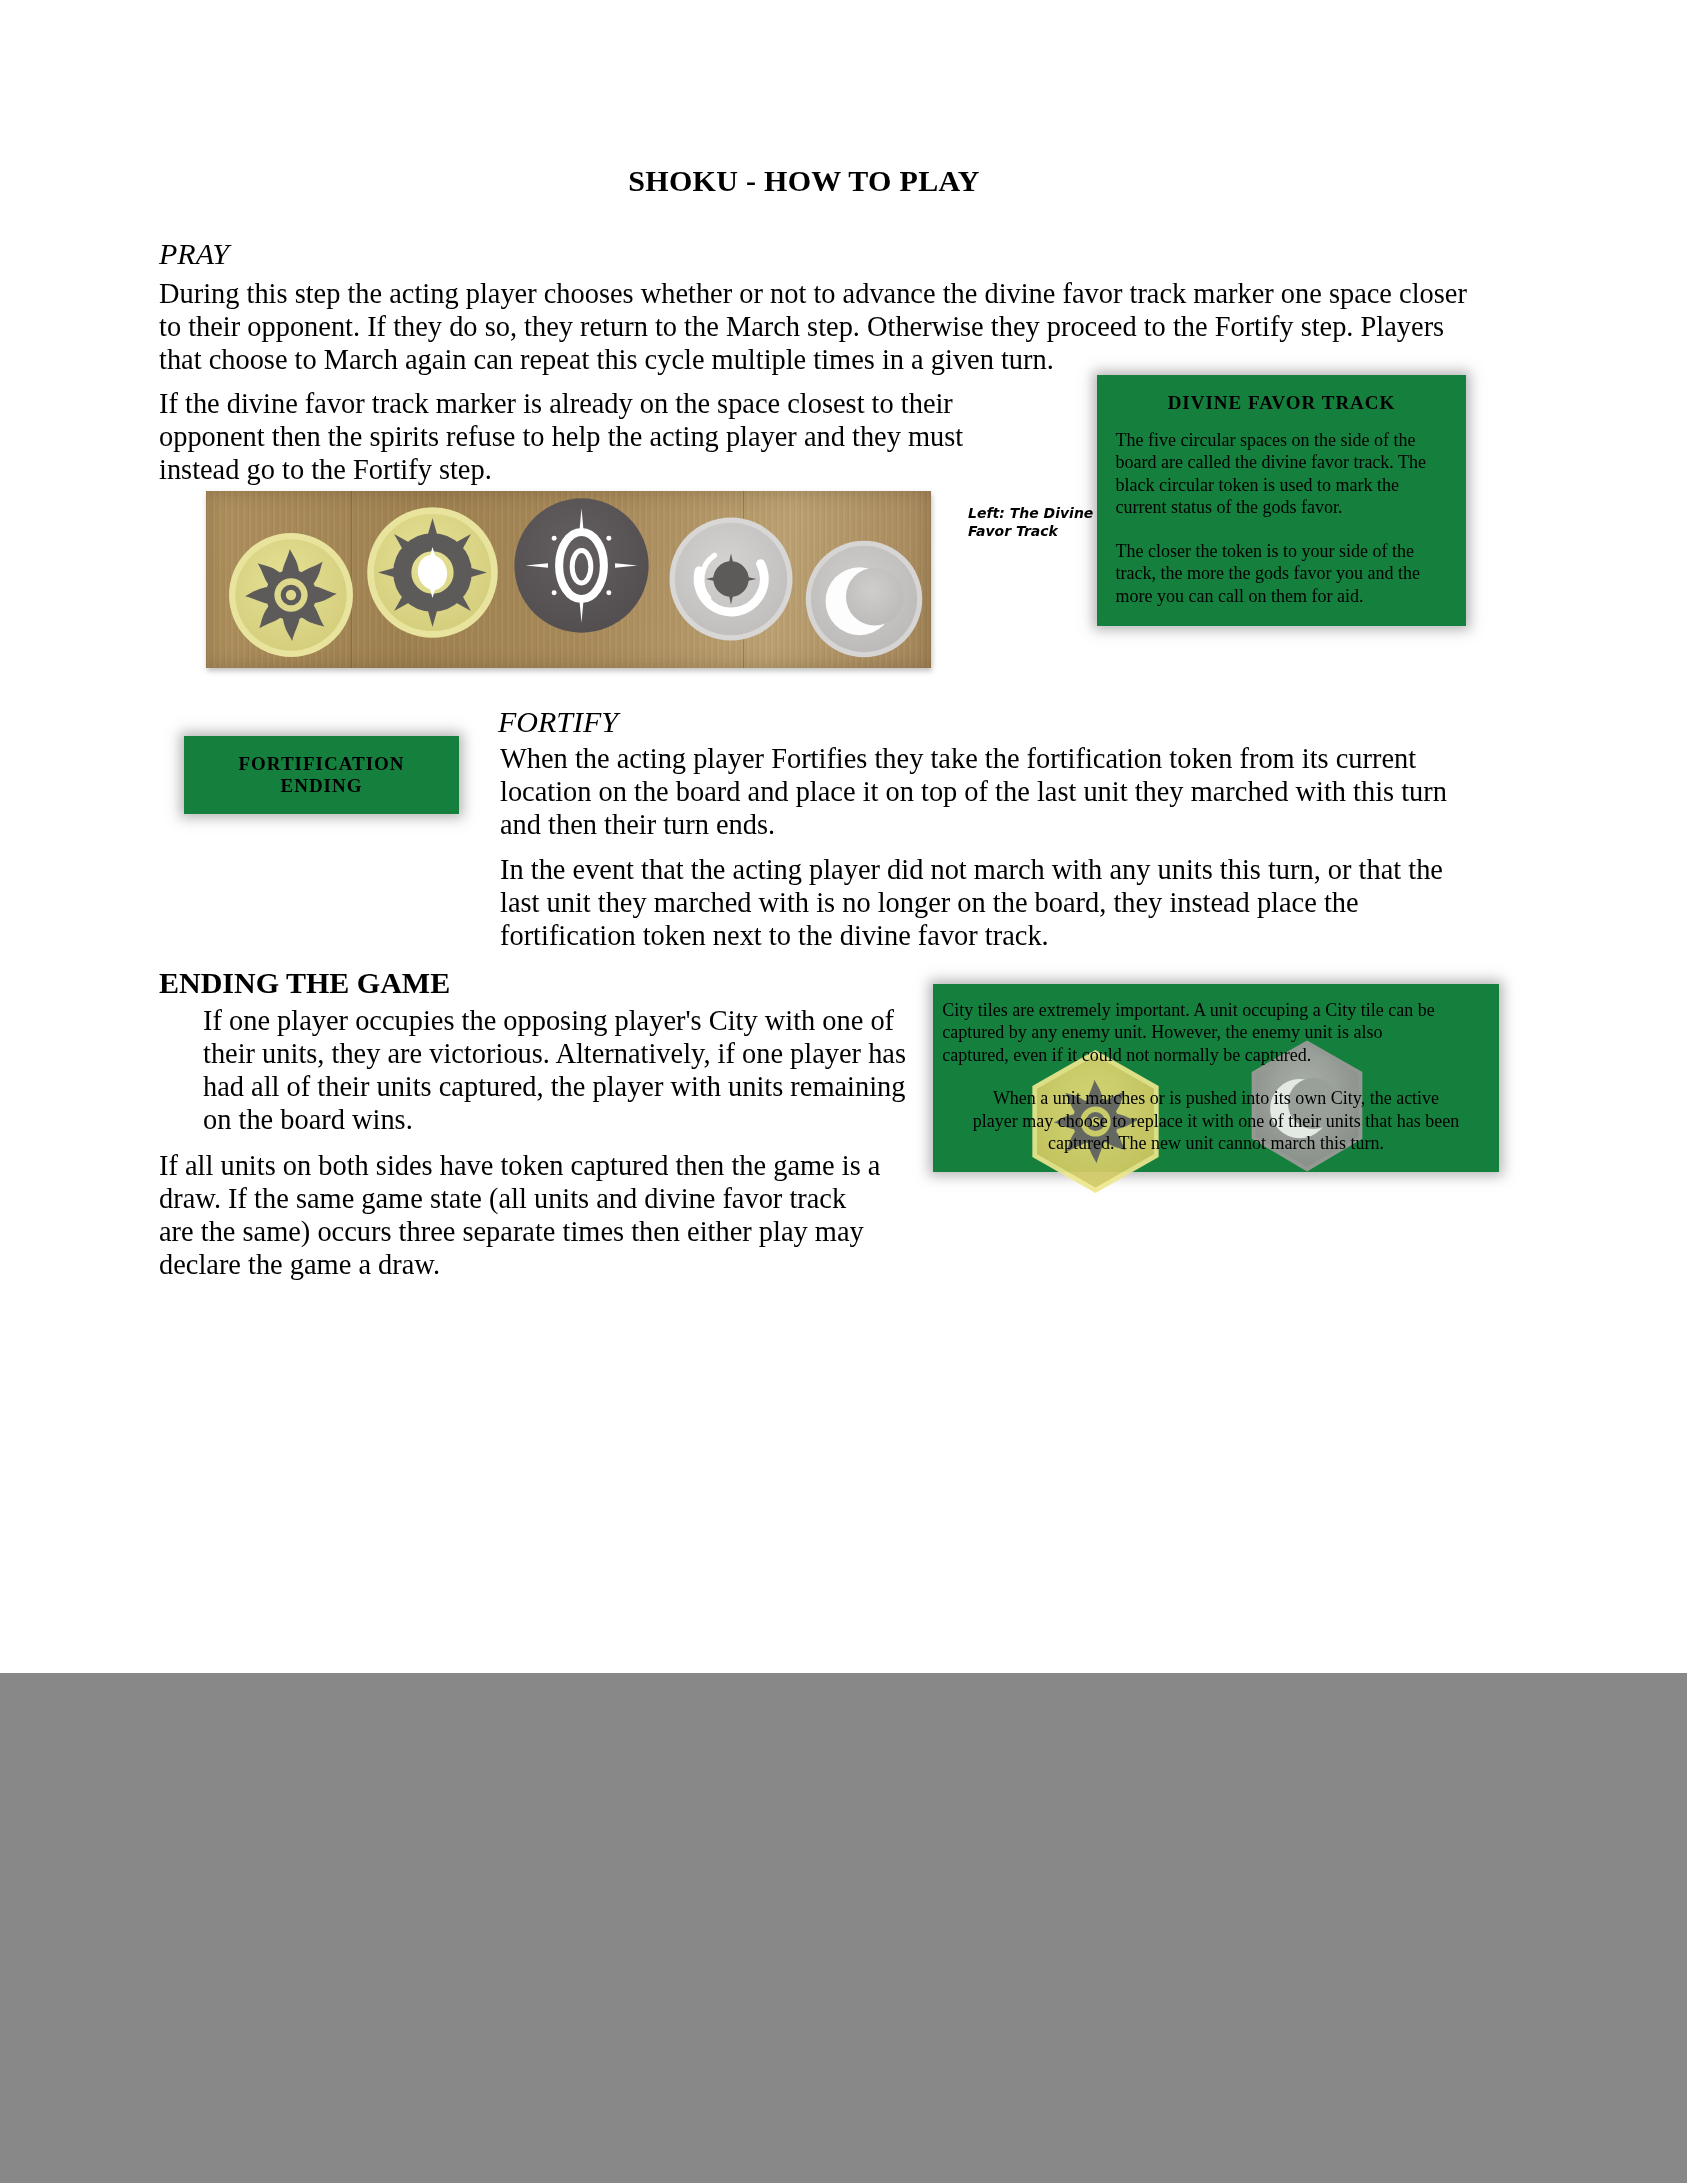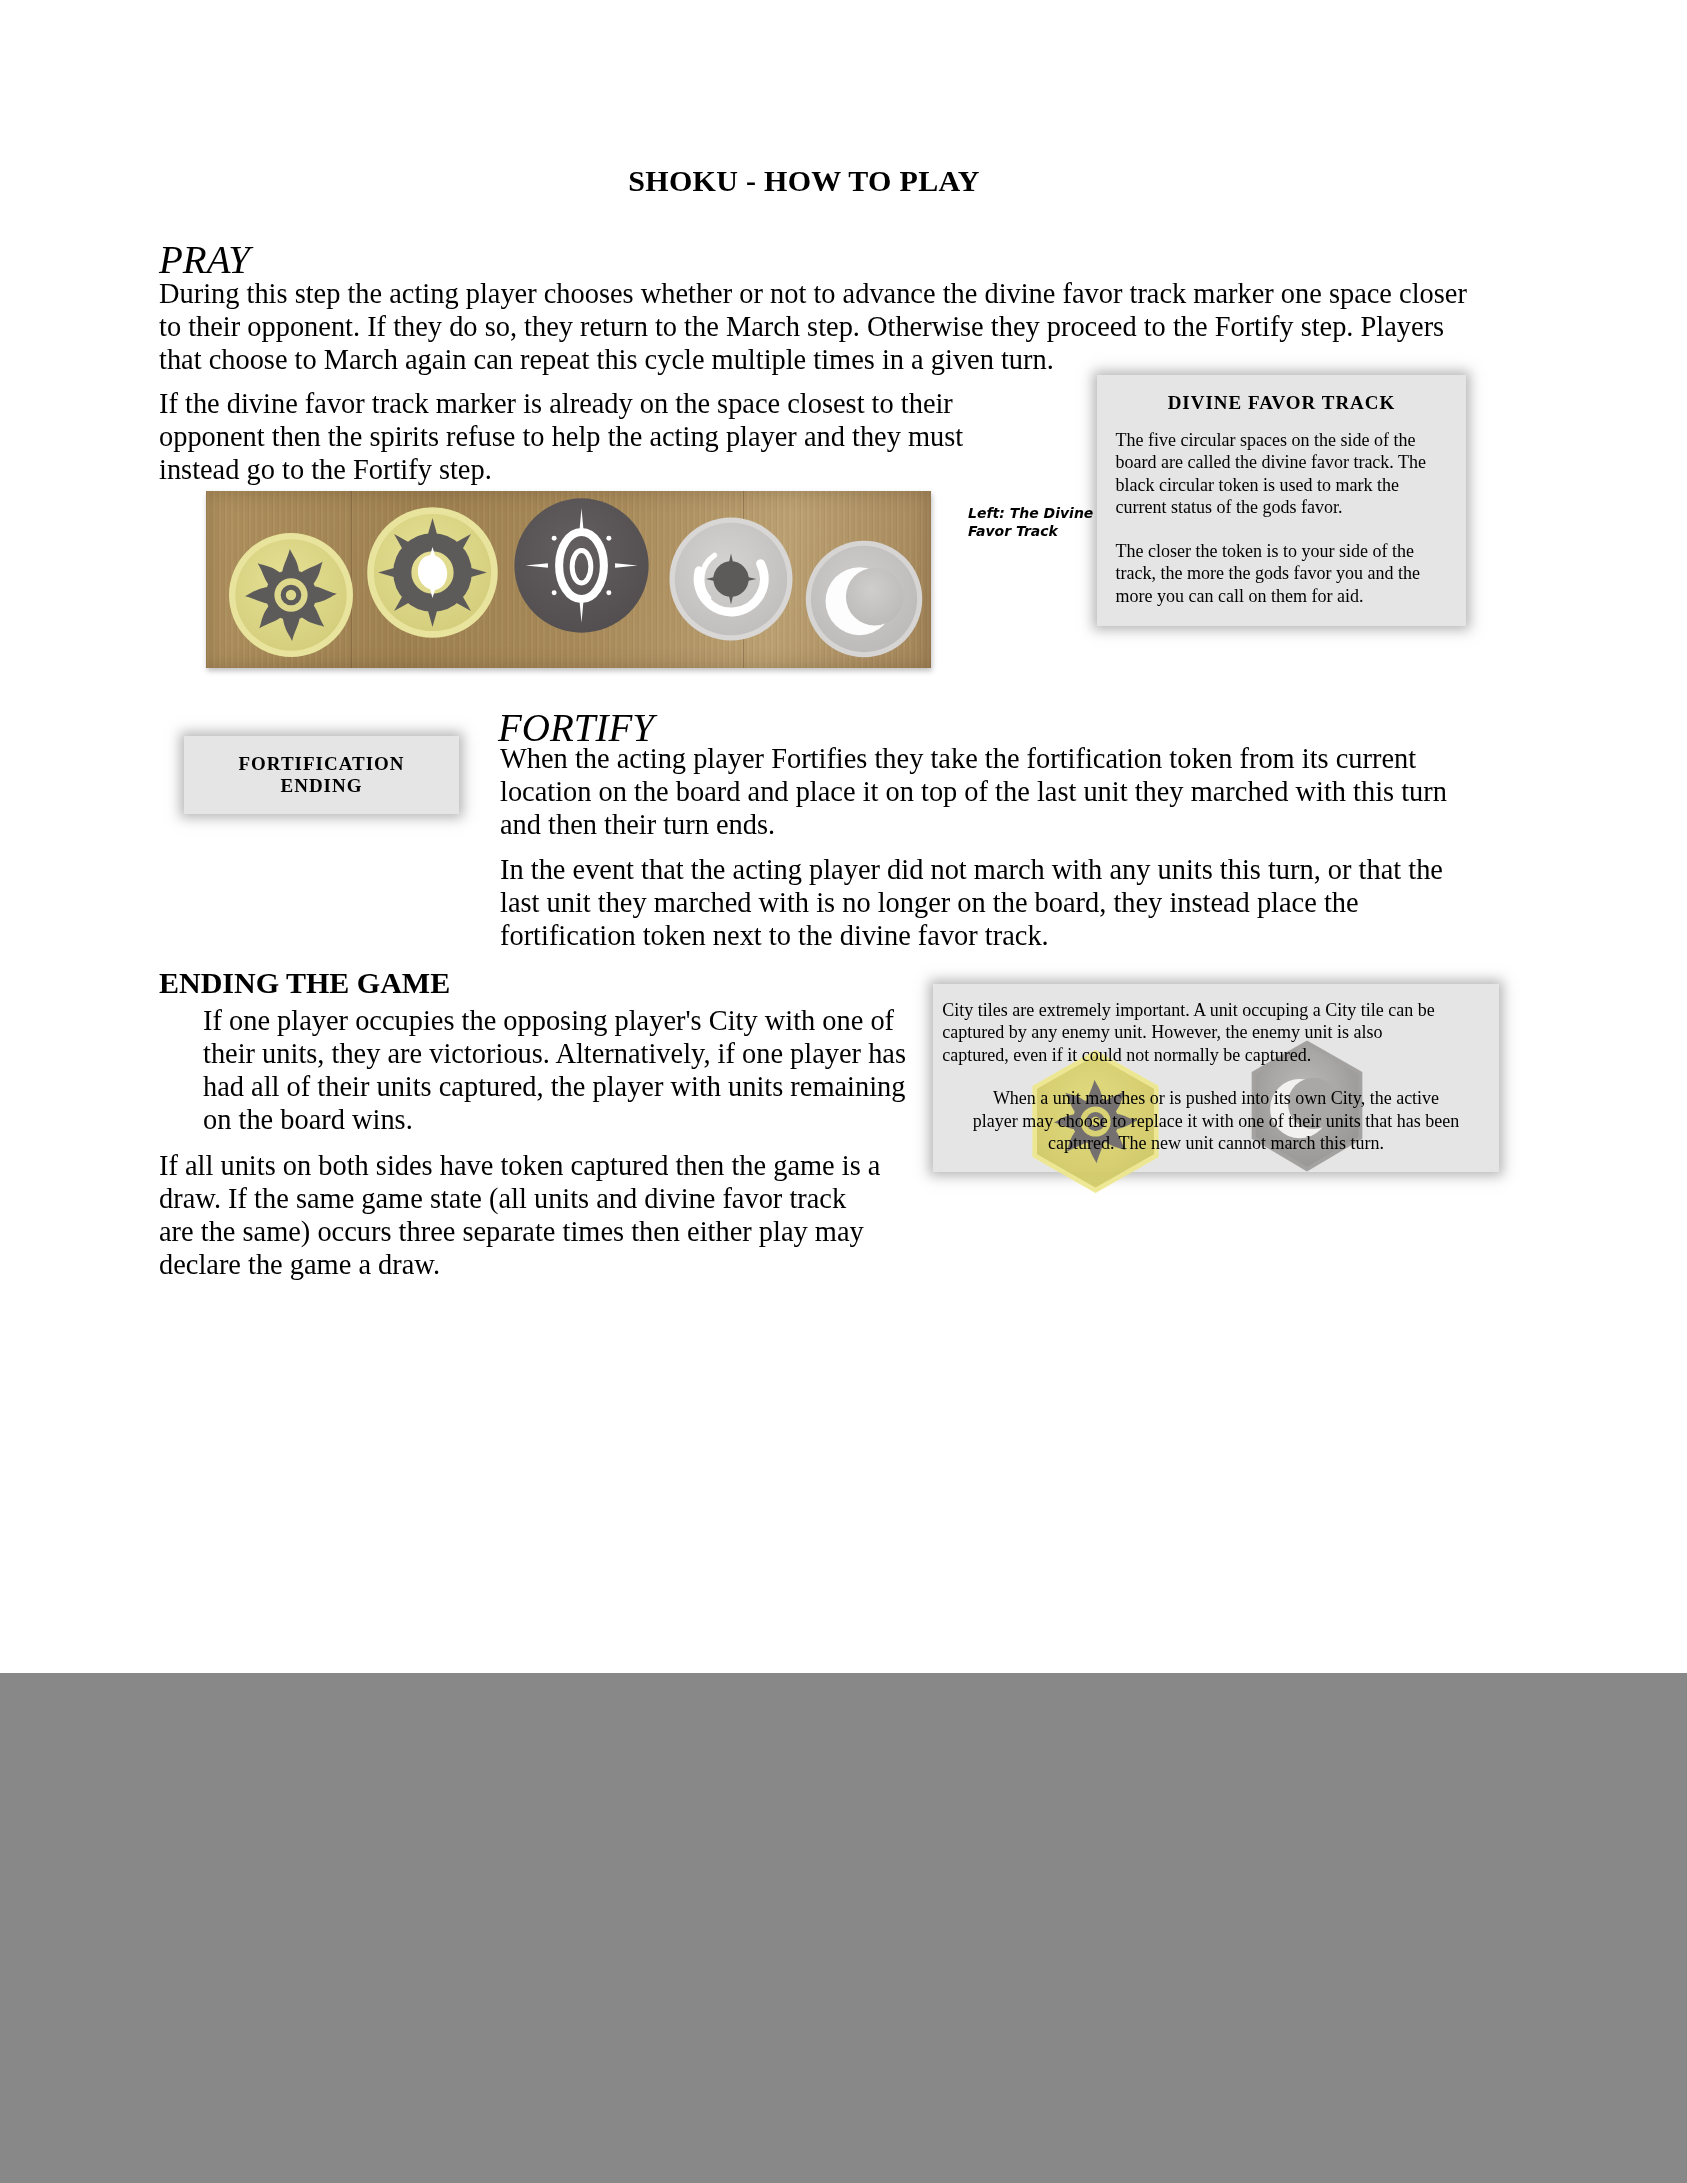--- a/index.html
+++ b/index.html
@@ -7,25 +7,25 @@
     position:relative; width:1687px; height:1673px; background:#ffffff;
     font-family:"Liberation Serif","DejaVu Serif",serif; color:#000;
     overflow:hidden;
   }
   .abs{position:absolute;}
   .pre{white-space:pre-line;}
   .title{
     left:159px; top:164px; width:1290px; text-align:center;
     font-size:30px; font-weight:bold; letter-spacing:0.3px;
   }
-  .h-italic{font-size:39px; font-style:italic;}
+  .h-italic{font-size:30px; font-style:italic;}
   .h-bold{font-size:30px; font-weight:bold;}
   .body-text{font-size:28.4px; line-height:33px;}
   .sidebox{
-    background:#e5e5e5;
+    background:#15803d;
     box-shadow:0 0 12px 4px rgba(110,110,110,0.5);
   }
   .sidebox .box-head{
     font-size:19px; font-weight:bold; text-align:center; letter-spacing:1px;
     padding-top:17px;
   }
   .sidebox p{
     font-size:18px; line-height:22.5px; margin:14.6px 0 0 0; white-space:pre-line;
     position:relative; z-index:2;
   }

